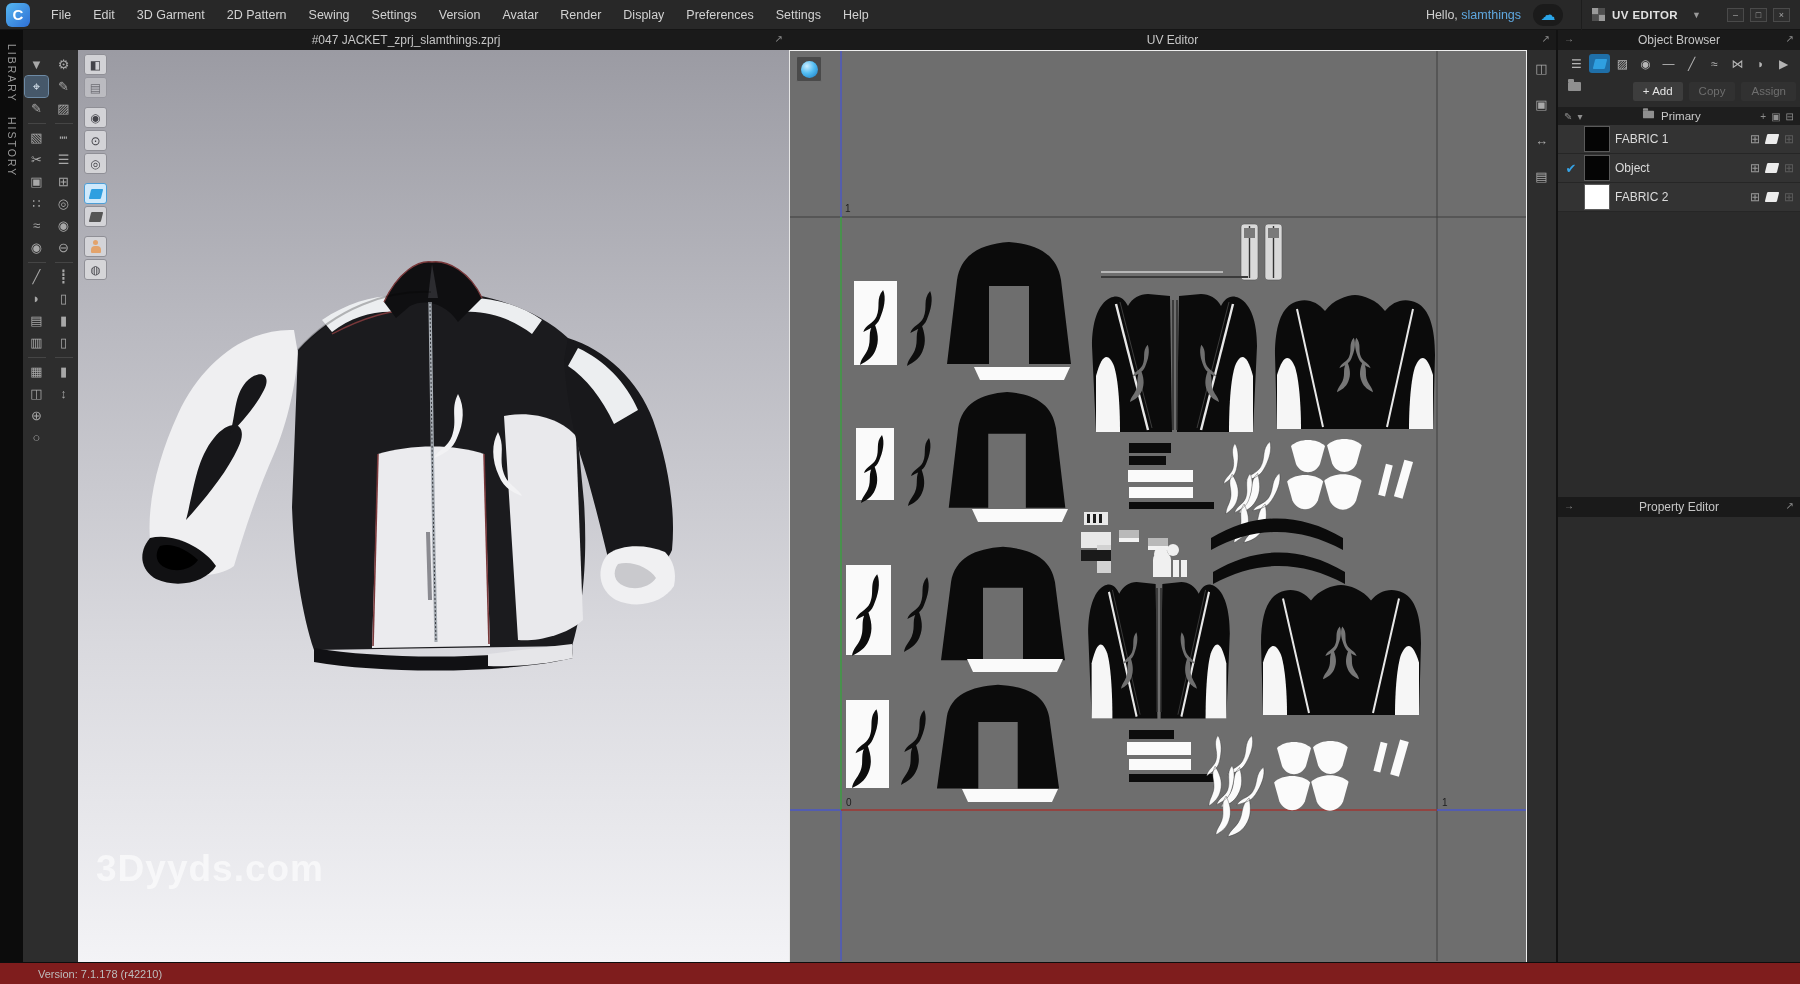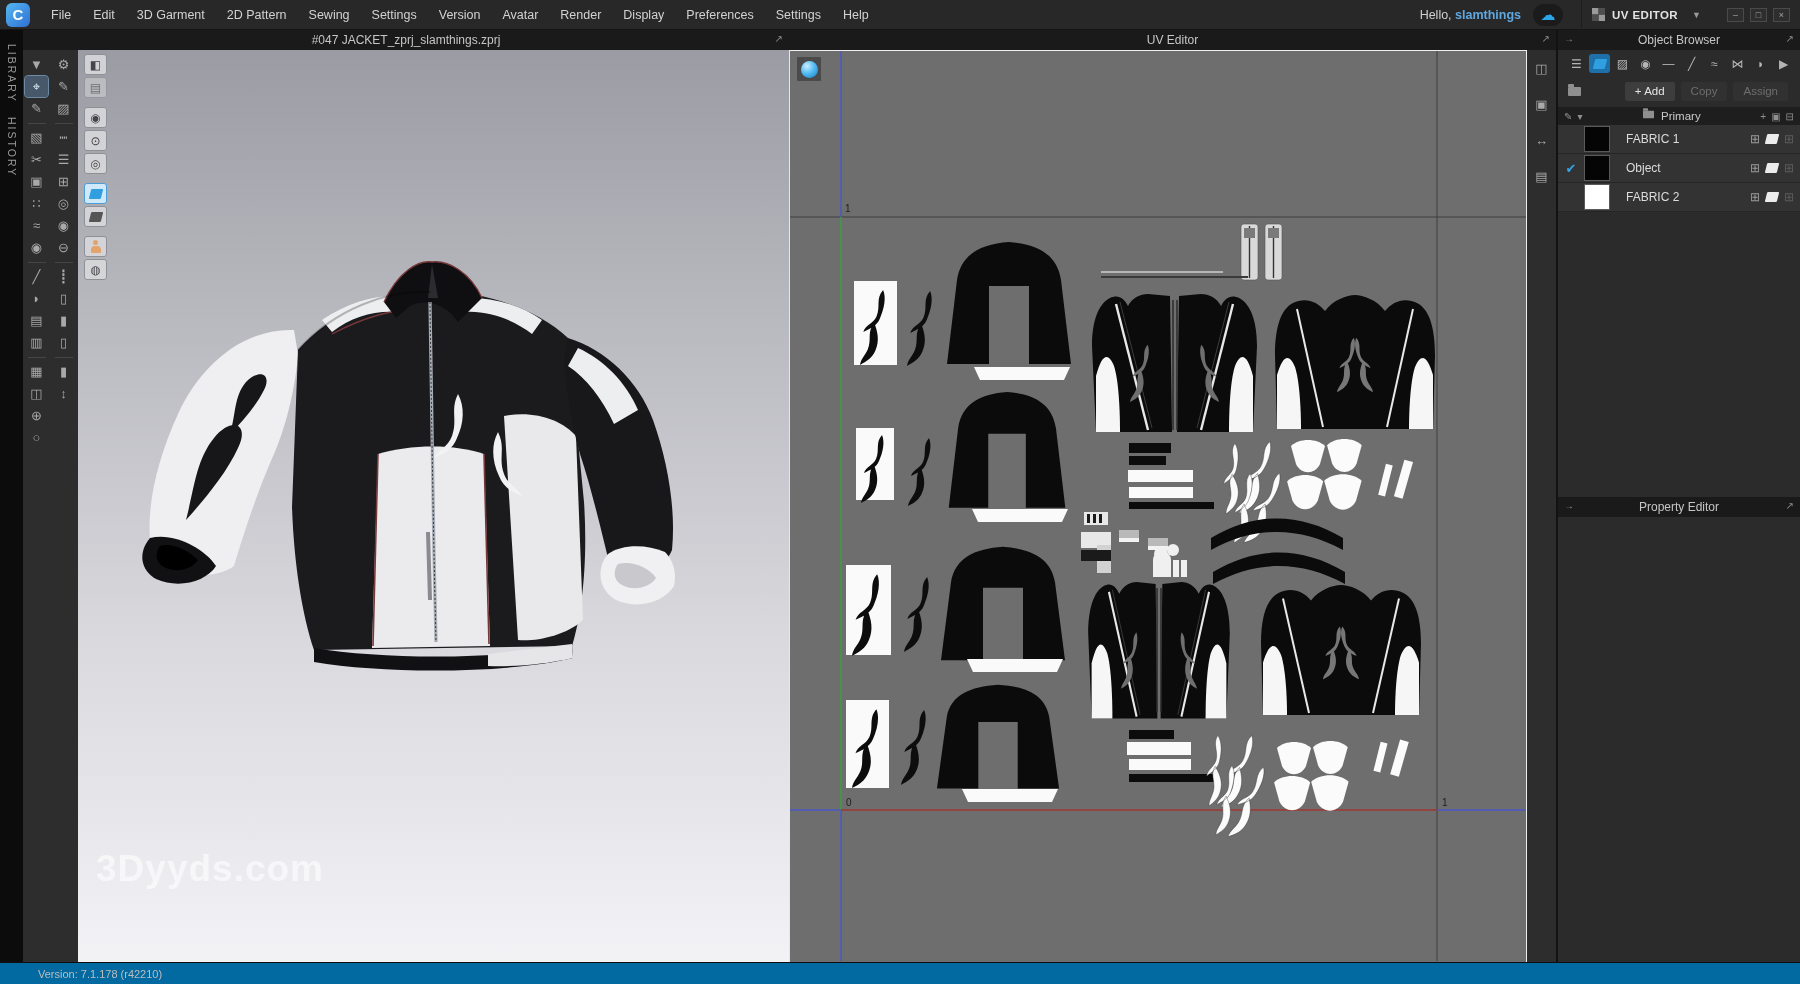--- a/index.html
+++ b/index.html
@@ -9,21 +9,21 @@
 
   
   #menubar { position:absolute; left:0; top:0; width:1800px; height:30px;
     background:#282828; border-bottom:1px solid #151515; display:flex; align-items:center; }
   #logo { width:24px; height:24px; margin:0 10px 0 6px; border-radius:6px;
     background:linear-gradient(135deg,#56b7f0,#2e6fd6); display:flex; align-items:center; justify-content:center;
     color:#fff; font-weight:bold; font-size:15px; }
   .menu-item { padding:0 11px; height:30px; line-height:30px; color:#d2d2d2; font-size:12.5px; cursor:default; }
   #menu-right { margin-left:auto; display:flex; align-items:center; height:30px; }
   #greeting { font-size:12.5px; color:#cfcfcf; margin-right:12px; }
-  #greeting .uname { color:#5fa8e0; font-weight:bold; }
+  #greeting .uname { color:#5fa8e0; font-weight:normal; }
   #cloud-btn { width:30px; height:22px; background:#1b1b1b; border-radius:11px;
     display:flex; align-items:center; justify-content:center; color:#2aa5e8; font-size:15px; margin-right:18px; }
   #mode-btn { display:flex; align-items:center; height:30px; padding:0 10px; border-left:1px solid #1d1d1d; }
   #mode-btn svg { margin-right:7px; }
   #mode-label { font-weight:bold; font-size:11.5px; letter-spacing:.4px; color:#e2e2e2; }
   #mode-caret { margin-left:14px; color:#9a9a9a; font-size:9px; }
   #win-controls { display:flex; align-items:center; gap:6px; padding:0 10px 0 16px; }
   .win-btn { width:17px; height:14px; border:1px solid #4a4a4a; background:#2e2e2e; color:#a5a5a5;
     font-size:9px; line-height:12px; text-align:center; }
 
@@ -76,41 +76,41 @@
   .uvside-btn { width:22px; height:20px; color:#a9a9a9; font-size:13px; display:flex; align-items:center; justify-content:center; }
 
   
   #hdr-ob { left:1558px; top:30px; width:242px; }
   #ob-divider { position:absolute; left:1556px; top:30px; width:2px; height:932px; background:#121212; }
   #ob-body { position:absolute; left:1558px; top:50px; width:242px; height:447px; background:#2b2b2b; }
   #ob-toolbar { display:flex; align-items:center; gap:2px; padding:4px 4px 3px 8px; }
   .ob-icon { width:21px; height:19px; display:flex; align-items:center; justify-content:center;
     color:#b5b5b5; font-size:12px; border-radius:3px; }
   .ob-icon.sel { background:#1f6fa8; color:#eaf6ff; }
-  #ob-actions { display:flex; align-items:center; padding:6px 12px 6px 10px; }
+  #ob-actions { display:flex; padding:6px 4px 6px 10px; }
   .folder { width:13px; height:9px; background:#8f8f8f; border-radius:1px; position:relative; }
   .folder::before { content:""; position:absolute; top:-3px; left:0; width:6px; height:3px; background:#8f8f8f; border-radius:1px 1px 0 0; }
   #ob-actions .btn { margin-left:6px; height:19px; padding:0 10px; font-size:11.5px; line-height:19px;
     background:#3d3d3d; color:#e4e4e4; border-radius:2px; }
   #ob-actions .btn.dim { background:#313131; color:#6e6e6e; }
   #ob-actions .spacer { flex:1; }
   #primary-bar { display:flex; align-items:center; height:18px; background:#1e1e1e; padding:0 6px; color:#c9c9c9; }
   #primary-bar .mid { flex:1; display:flex; align-items:flex-start; justify-content:center; gap:6px; font-size:11.5px; }
   #primary-bar .left, #primary-bar .right { display:flex; align-items:center; gap:5px; color:#8f8f8f; font-size:10px; }
   .fab-row { display:flex; align-items:center; height:29px; background:#333333; border-bottom:1px solid #262626; position:relative; }
   .fab-check { width:26px; text-align:center; color:#35a3e6; font-size:13px; }
   .fab-swatch { width:26px; height:26px; border:1px solid #5a5a5a; }
-  .fab-label { margin-left:16px; flex:1; color:#dcdcdc; font-size:12px; }
+  .fab-label { margin-left:5px; flex:1; color:#dcdcdc; font-size:12px; }
   .fab-icons { display:flex; align-items:center; gap:6px; margin-right:6px; color:#9c9c9c; font-size:12px; }
   .fab-icons .dim { color:#5c5c5c; }
   #hdr-pe { left:1558px; top:497px; width:242px; }
   #pe-body { position:absolute; left:1558px; top:517px; width:242px; height:445px; background:#2b2b2b; }
 
   
-  #statusbar { position:absolute; left:0; top:962px; width:1800px; height:22px; background:#0369a1;
+  #statusbar { position:absolute; left:0; top:962px; width:1800px; height:22px; background:#7f1d1d;
     display:flex; align-items:center; padding-left:38px; font-size:11px; color:#bdbdbd;
     border-top:1px solid #0d0d0d; }
 </style>
 </head>
 <body>
 
 <div id="app">
 
   <div id="menubar">
     <div id="logo">C</div>

